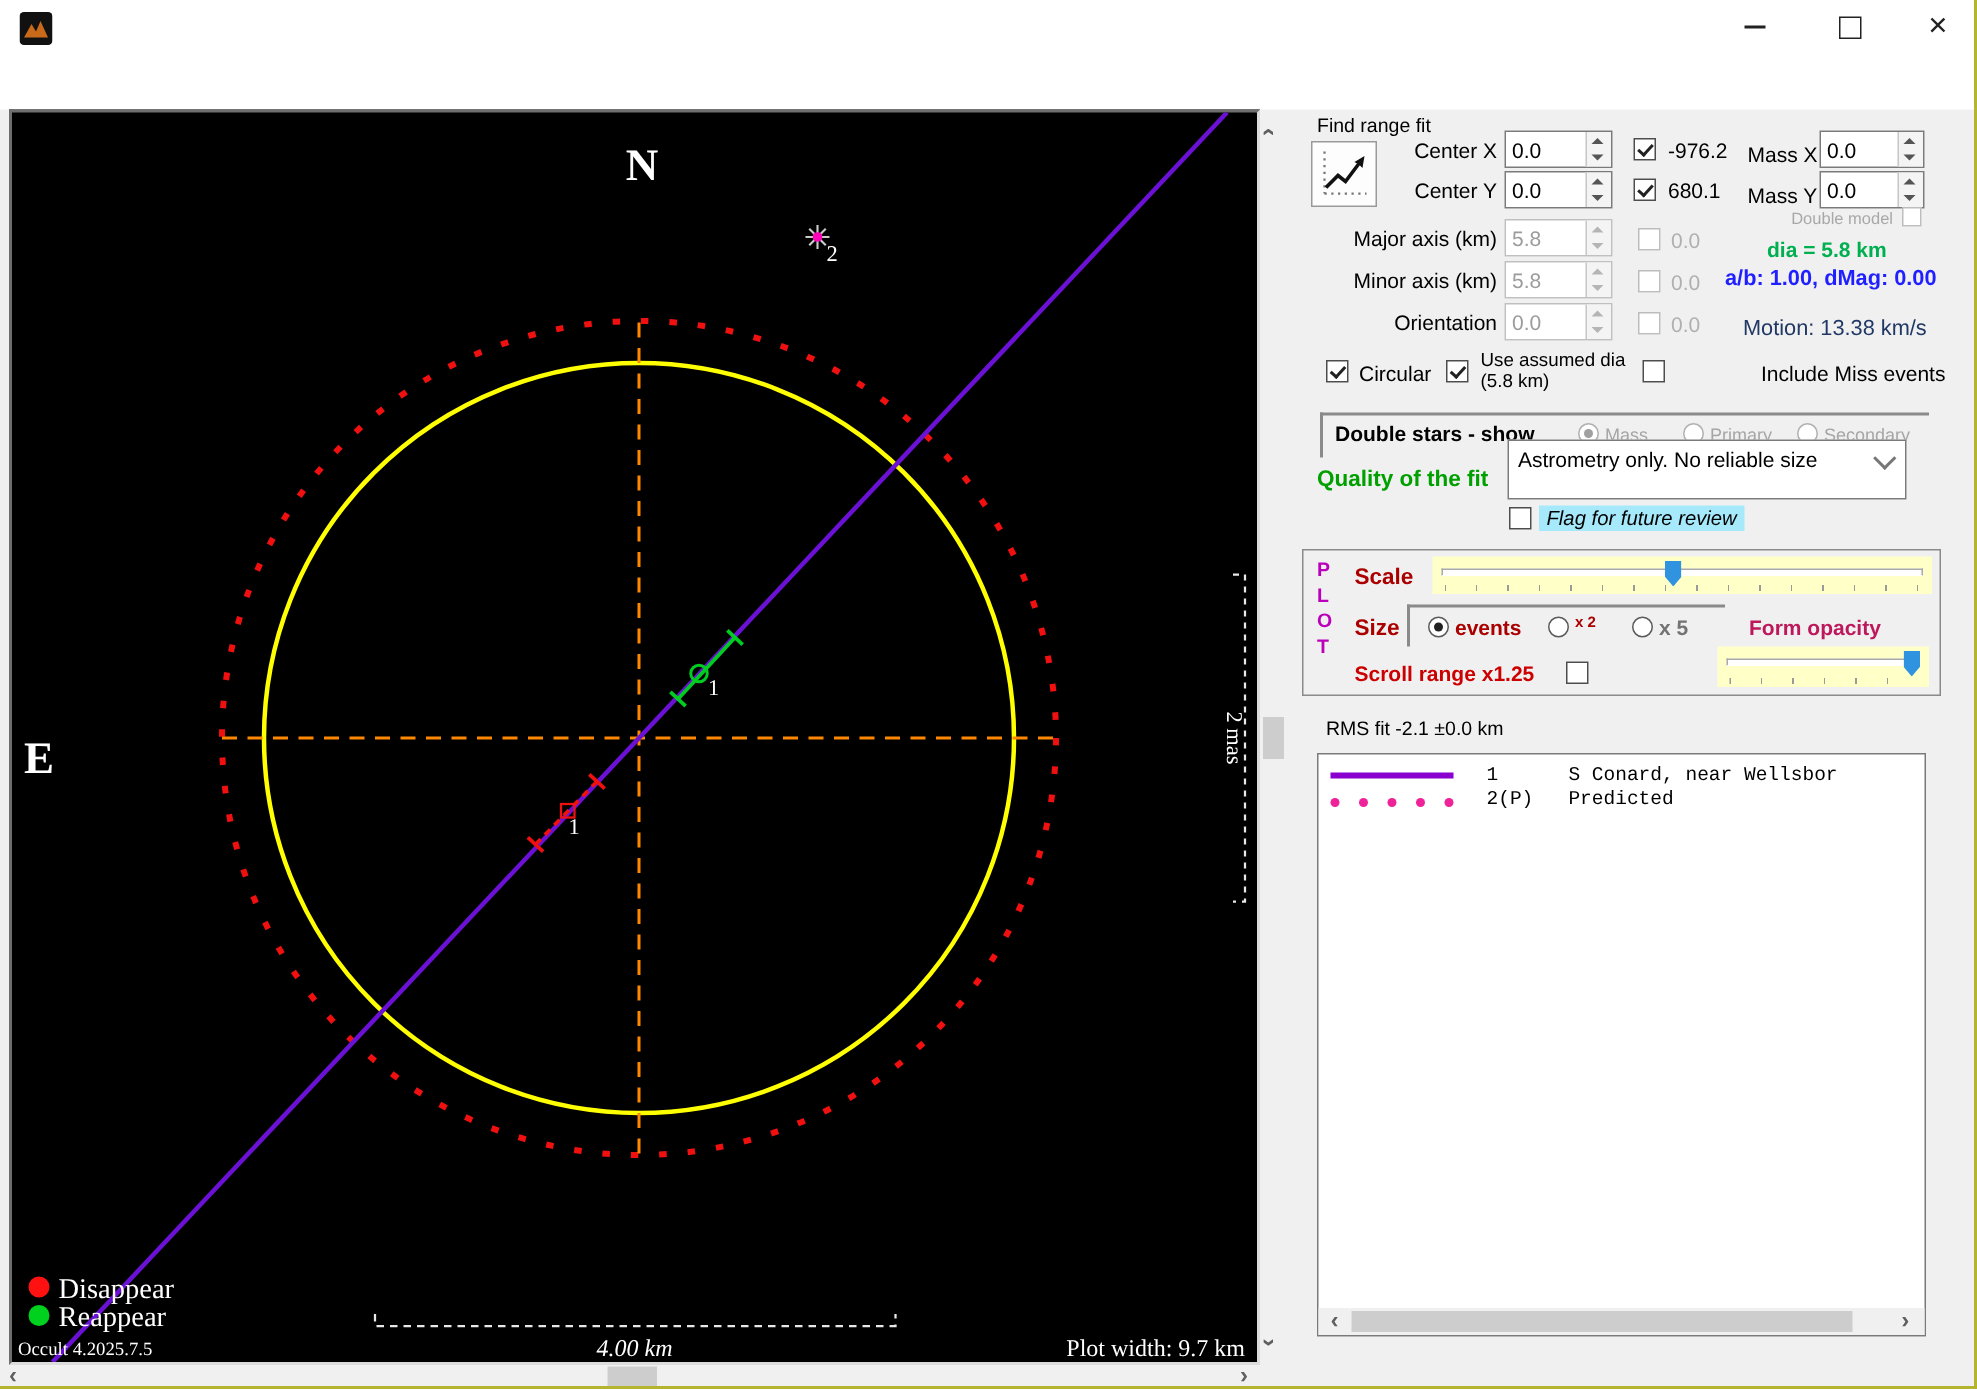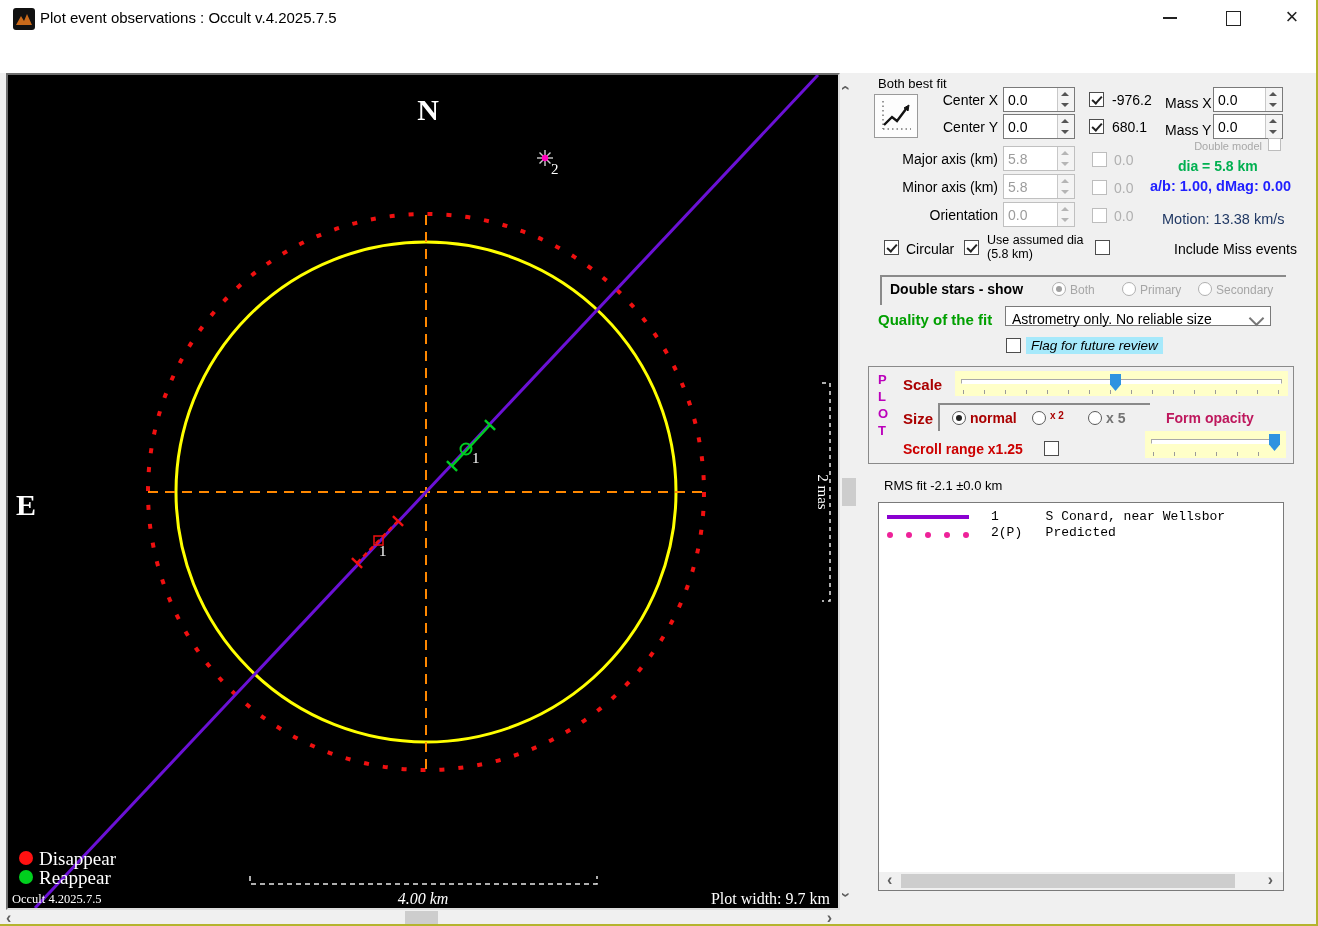--- a/index.html
+++ b/index.html
@@ -65,21 +65,20 @@
   #listbox .row{position:absolute;left:112px;white-space:pre}
 </style>
 </head>
 <body>
 
 <div class="a" id="titlebar">
   <svg class="a" style="left:13px;top:8px" width="22" height="22">
     <rect x="0" y="0" width="22" height="22" rx="3" fill="#111"></rect>
     <path d="M3 17 L8 8 L11 13 L14 6 L19 17 Z" fill="#c96a1b"></path>
   </svg>
-  <div class="a" id="title">Plot event observations : Occult v.4.2025.7.5</div>
   <div class="a wbtn" style="left:1153px">
       <span class="a" style="left:10px;top:11px;width:14px;height:2px;background:#222"></span>
     </div>
   <div class="a wbtn" style="left:1216px">
       <span class="a" style="left:10px;top:5px;width:13px;height:13px;border:1px solid #222"></span>
     </div>
   <div class="a wbtn" style="left:1275px;font-size:22px;line-height:22px"><span>×</span></div>
 </div>
 
 <div class="a" id="menubar">
@@ -155,21 +154,21 @@
   <div class="sb-thumb" style="left:2px;top:403px;width:14px;height:28px"></div>
   <span class="chev" style="left:3px;bottom:6px;transform:rotate(90deg)">›</span>
 </div>
 
 <div class="a sb" style="left:0;top:910px;width:838px;height:16px">
   <span class="chev" style="left:6px;top:1px">‹</span>
   <div class="sb-thumb" style="left:405px;top:1px;width:33px;height:14px"></div>
   <span class="chev" style="right:6px;top:1px">›</span>
 </div>
 
-<div class="a lbl" style="left:878px;top:76px;font-size:13px">Both best fit</div>
+<div class="a lbl" style="left:878px;top:76px;font-size:13px">Find range fit</div>
 <div class="a toolbtn" style="left:874px;top:94px;width:44px;height:44px">
   <svg width="42" height="42">
     <line x1="8" y1="6" x2="8" y2="34" stroke="#777" stroke-width="1.5" stroke-dasharray="1.5 3"></line>
     <line x1="8" y1="34" x2="36" y2="34" stroke="#777" stroke-width="1.5" stroke-dasharray="1.5 3"></line>
     <polyline points="9,30 17,22 22,26 31,14" fill="none" stroke="#111" stroke-width="2.4"></polyline>
     <path d="M31 14 l-2 -1 5 -3 -1 6 z" fill="#111" stroke="#111"></path>
   </svg>
 </div>
 
 <div class="a rlbl" style="left:880px;top:92px;width:118px">Center X</div>
@@ -252,28 +251,28 @@
 <span class="a cb checked" style="left:884px;top:240px"></span>
 <span class="a lbl" style="left:906px;top:241px">Circular</span>
 <span class="a cb checked" style="left:964px;top:240px"></span>
 <span class="a" style="left:987px;top:233px;width:110px;font-size:12.5px;line-height:1.15">Use assumed dia (5.8 km)</span>
 <span class="a cb" style="left:1095px;top:240px"></span>
 <span class="a lbl" style="left:1174px;top:241px">Include Miss events</span>
 
 <div class="a" style="left:880px;top:275px;width:404px;height:28px;border-top:2px solid #8a8a8a;border-left:2px solid #8a8a8a"></div>
 <span class="a grouptext" style="left:890px;top:281px;font-size:14px;color:#000000">Double stars - show</span>
 <span class="a radio gray sel" style="left:1052px;top:282px"></span>
-<span class="a" style="left:1070px;top:283px;font-size:12px;color:#a6a6a6">Both</span>
+<span class="a" style="left:1070px;top:283px;font-size:12px;color:#a6a6a6">Mass</span>
 <span class="a radio gray" style="left:1122px;top:282px"></span>
 <span class="a" style="left:1140px;top:283px;font-size:12px;color:#a6a6a6">Primary</span>
 <span class="a radio gray" style="left:1198px;top:282px"></span>
 <span class="a" style="left:1216px;top:283px;font-size:12px;color:#a6a6a6">Secondary</span>
 
 <span class="a" style="left:878px;top:311px;font-size:15px;font-weight:bold;color:#00a000">Quality of the fit</span>
-<div class="a" style="left:1005px;top:306px;width:266px;height:20px;background:#fff;border:1px solid #7a7a7a;box-sizing:border-box">
+<div class="a" style="left:1005px;top:293px;width:266px;height:40px;background:#fff;border:1px solid #7a7a7a;box-sizing:border-box">
   <span class="a" style="left:6px;top:4px;font-size:14px">Astrometry only. No reliable size</span>
   <span class="a" style="right:8px;top:6px;width:9px;height:9px;border-right:2px solid #777;border-bottom:2px solid #777;transform:rotate(45deg)"></span>
 </div>
 <span class="a cb" style="left:1006px;top:338px"></span>
 <span class="a" style="left:1026px;top:337px;background:#a6e9fb;font-size:13.5px;font-style:italic;padding:1px 5px">Flag for future review</span>
 
 <div class="a" style="left:868px;top:366px;width:424px;height:96px;border:1px solid #8a8a8a"></div>
 <span class="a" style="left:878px;top:372px;color:#bb00bb;font-weight:bold;font-size:13px">P</span>
 <span class="a" style="left:878px;top:389px;color:#bb00bb;font-weight:bold;font-size:13px">L</span>
 <span class="a" style="left:878px;top:406px;color:#bb00bb;font-weight:bold;font-size:13px">O</span>
@@ -282,21 +281,21 @@
 <span class="a" style="left:903px;top:376px;color:#aa0000;font-weight:bold;font-size:15px">Scale</span>
 <div class="a slider" style="left:955px;top:371px;width:333px;height:25px">
   <div class="groove"></div>
   <div class="sthumb" style="left:155px"></div>
   <div class="ticks"></div>
 </div>
 
 <span class="a" style="left:903px;top:410px;color:#aa0000;font-weight:bold;font-size:15px">Size</span>
 <div class="a" style="left:938px;top:403px;width:210px;height:26px;border-top:2px solid #8a8a8a;border-left:2px solid #8a8a8a"></div>
 <span class="a radio sel" style="left:952px;top:411px"></span>
-<span class="a" style="left:970px;top:410px;color:#aa0000;font-weight:bold;font-size:14px">normal</span>
+<span class="a" style="left:970px;top:410px;color:#aa0000;font-weight:bold;font-size:14px">events</span>
 <span class="a radio" style="left:1032px;top:411px"></span>
 <span class="a" style="left:1050px;top:410px;color:#aa0000;font-weight:bold;font-size:10px">x 2</span>
 <span class="a radio" style="left:1088px;top:411px"></span>
 <span class="a" style="left:1106px;top:410px;color:#737373;font-weight:bold;font-size:14px">x 5</span>
 <span class="a" style="left:1166px;top:410px;color:#be185d;font-weight:bold;font-size:14px">Form opacity</span>
 
 <span class="a" style="left:903px;top:441px;color:#cc0000;font-weight:bold;font-size:14px">Scroll range x1.25</span>
 <span class="a cb" style="left:1044px;top:441px"></span>
 <div class="a slider" style="left:1145px;top:431px;width:141px;height:27px">
   <div class="groove"></div>

